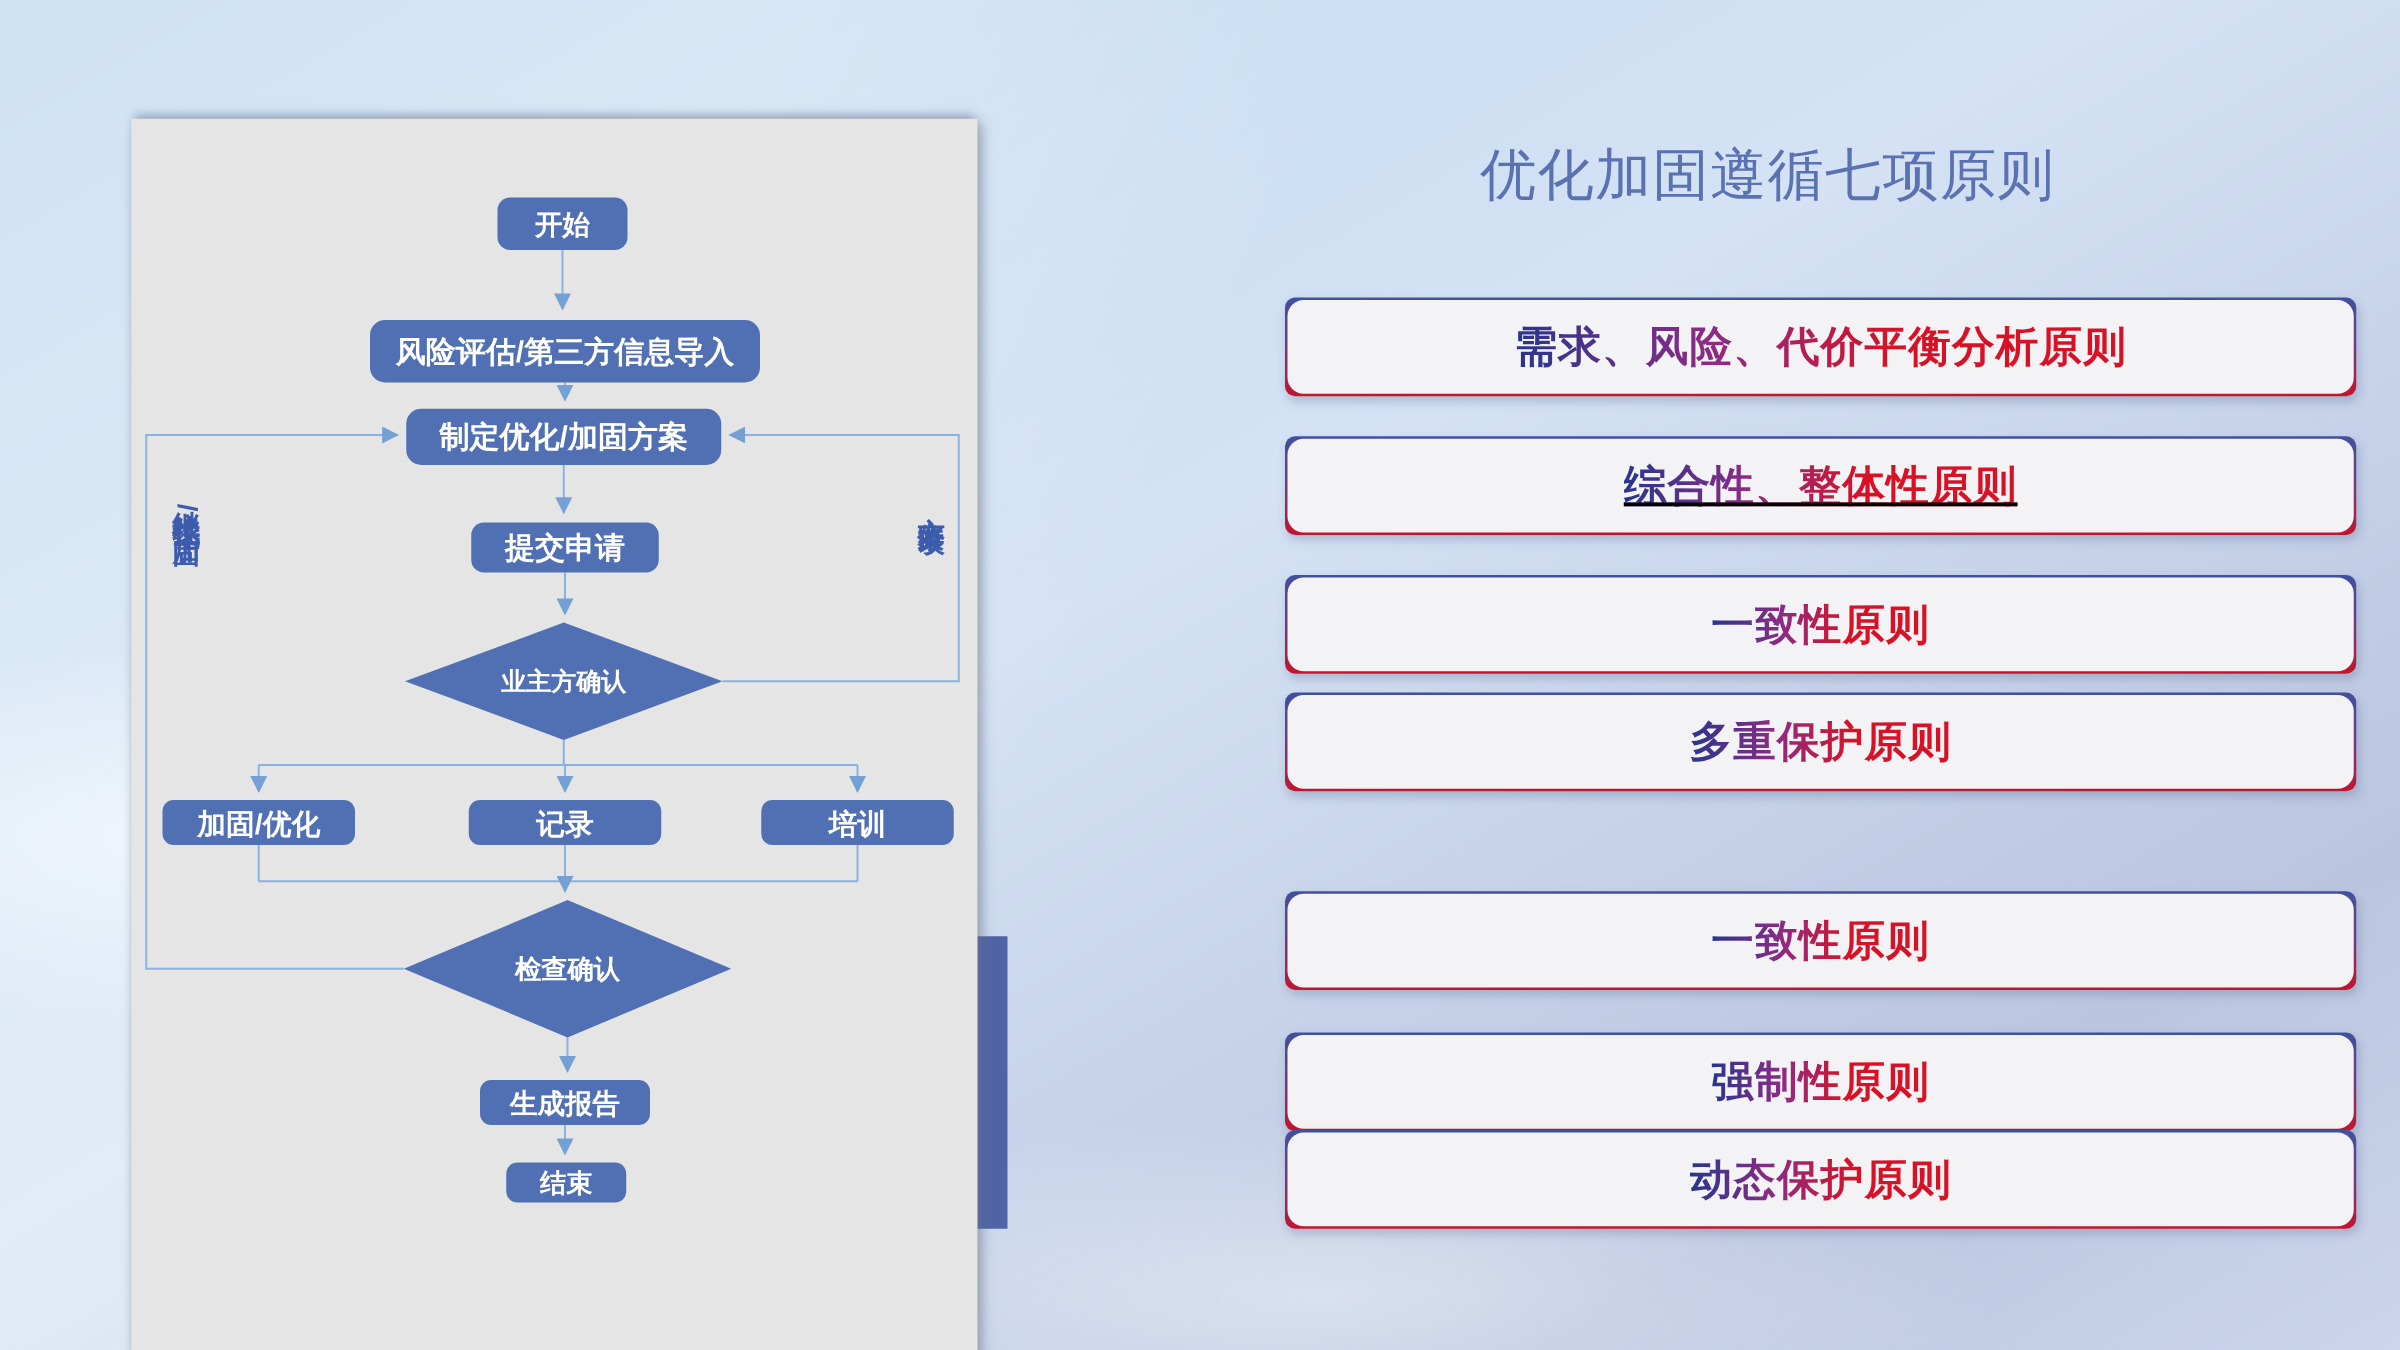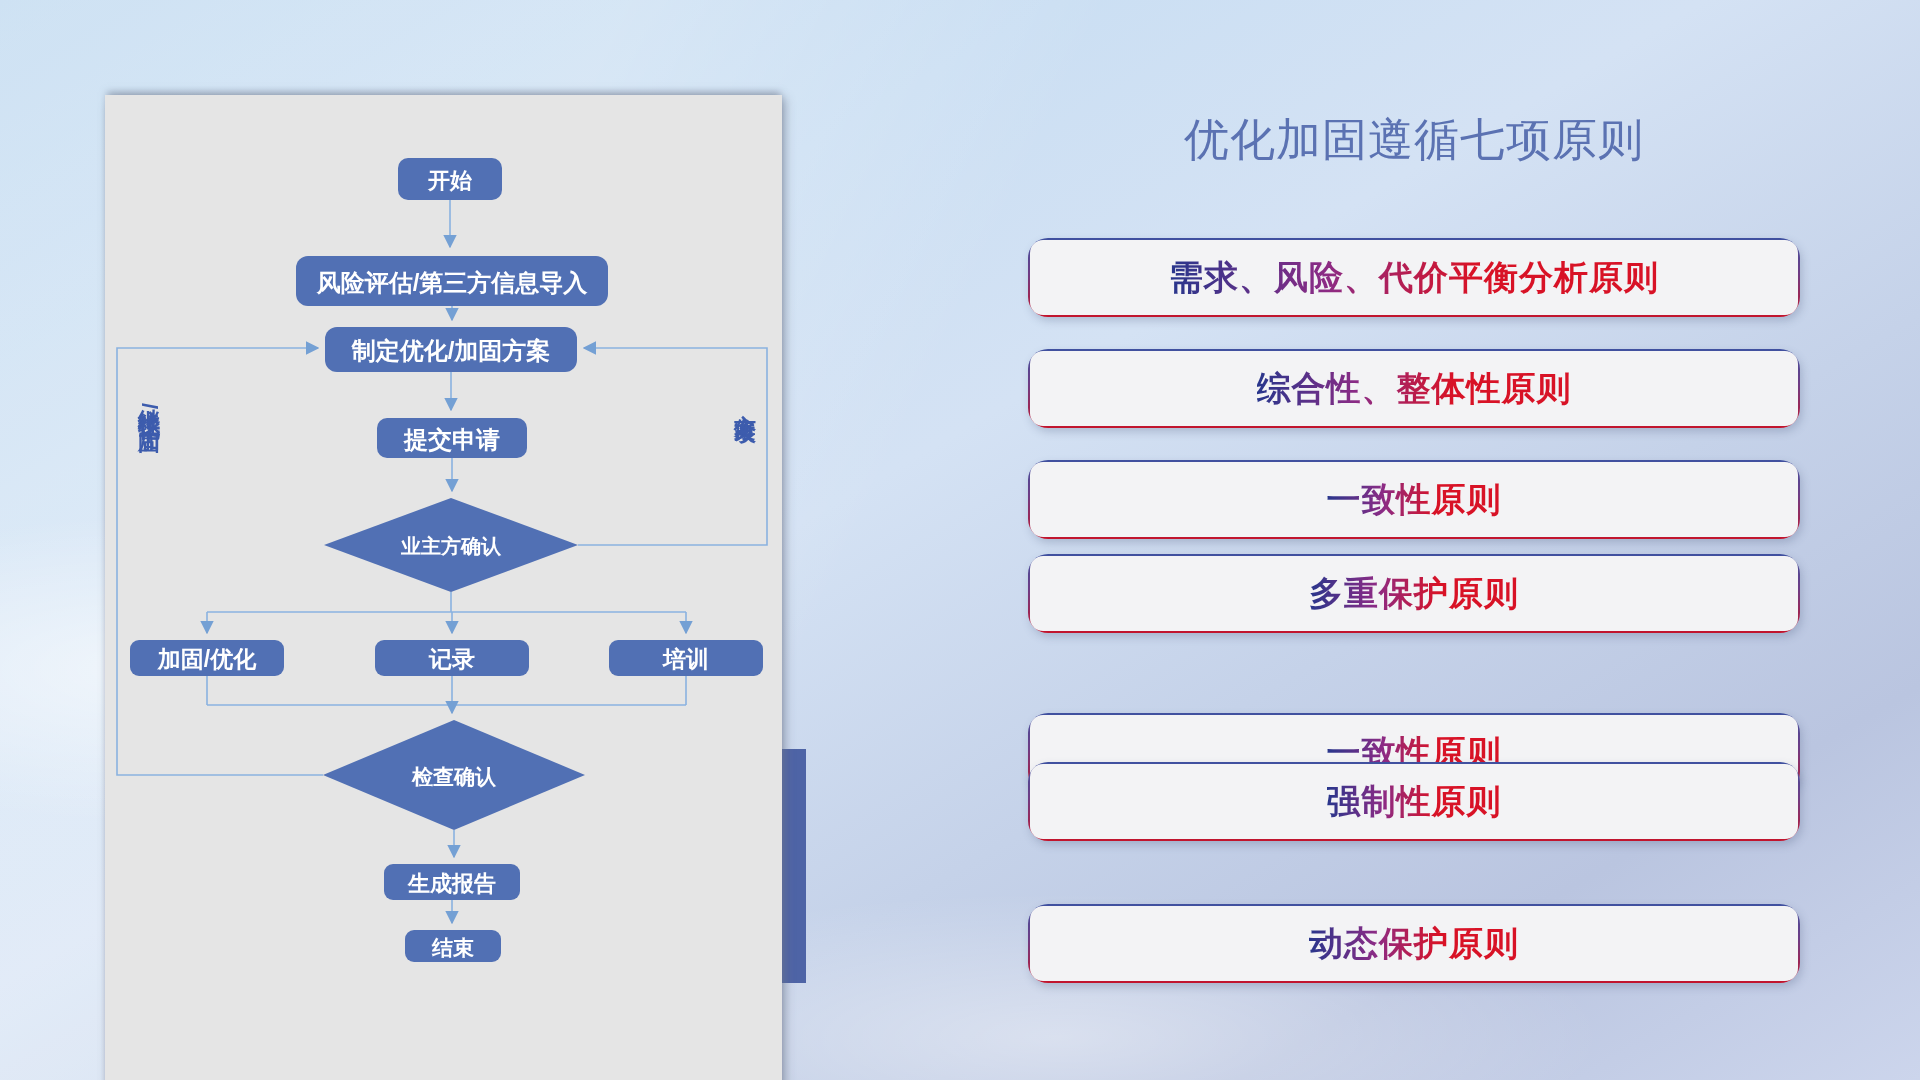--- a/index.html
+++ b/index.html
@@ -35,36 +35,36 @@
     font-weight:bold;color:#3d5cad;font-size:22px;letter-spacing:3px;line-height:1;
   }
   .vlabel-continue{left:33px;top:296px;}
   .vlabel-revise{left:629px;top:301px;}
   
   .panel-title{
     position:absolute;left:1028px;top:110px;width:772px;
     text-align:center;font-size:45px;font-weight:normal;color:#5b72b2;letter-spacing:1px;
   }
   .pbox{
-    position:absolute;left:1028px;width:772px;height:79px;
-    border-radius:20px;padding:2px;box-sizing:border-box;
+    position:absolute;left:1028px;width:857px;height:79px;
+    border-radius:8px;padding:2px;box-sizing:border-box;
     background:linear-gradient(180deg,#3f51a0 0%,#6e3b84 45%,#c3142c 100%);
     box-shadow:2px 4px 8px rgba(80,95,130,.28);
   }
   .pbox-inner{
     width:100%;height:100%;border-radius:13px;background:#f3f3f5;
     display:flex;align-items:center;justify-content:center;box-sizing:border-box;
   }
   .ptext{
     font-size:34px;font-weight:bold;letter-spacing:1px;color:#a32555;
     background:linear-gradient(90deg,#28368c 0%,#8c2b85 32%,#d81226 62%,#d81226 100%);
     -webkit-background-clip:text;background-clip:text;-webkit-text-fill-color:transparent;
   }
-  .p1{top:238px;} .p2{top:349px;} .p3{top:460px;} .p4{top:554px;}
-  .p5{top:713px;} .p6{top:762px;text-align:center;} .p7{top:904px;}
+  .p1{top:238px;} .p2{top:349px;text-decoration:underline;} .p3{top:460px;} .p4{top:554px;}
+  .p5{top:713px;} .p6{top:826px;text-align:center;} .p7{top:904px;}
 </style>
 </head>
 <body>
 
 <div class="shadow-block"></div>
 
 <div class="card">
   <svg width="677" height="868" viewBox="0 0 677 868">
     <defs>
       <marker id="arrow" viewBox="0 0 10 10" refX="9" refY="5" markerWidth="8.5" markerHeight="8.5" orient="auto-start-reverse">

